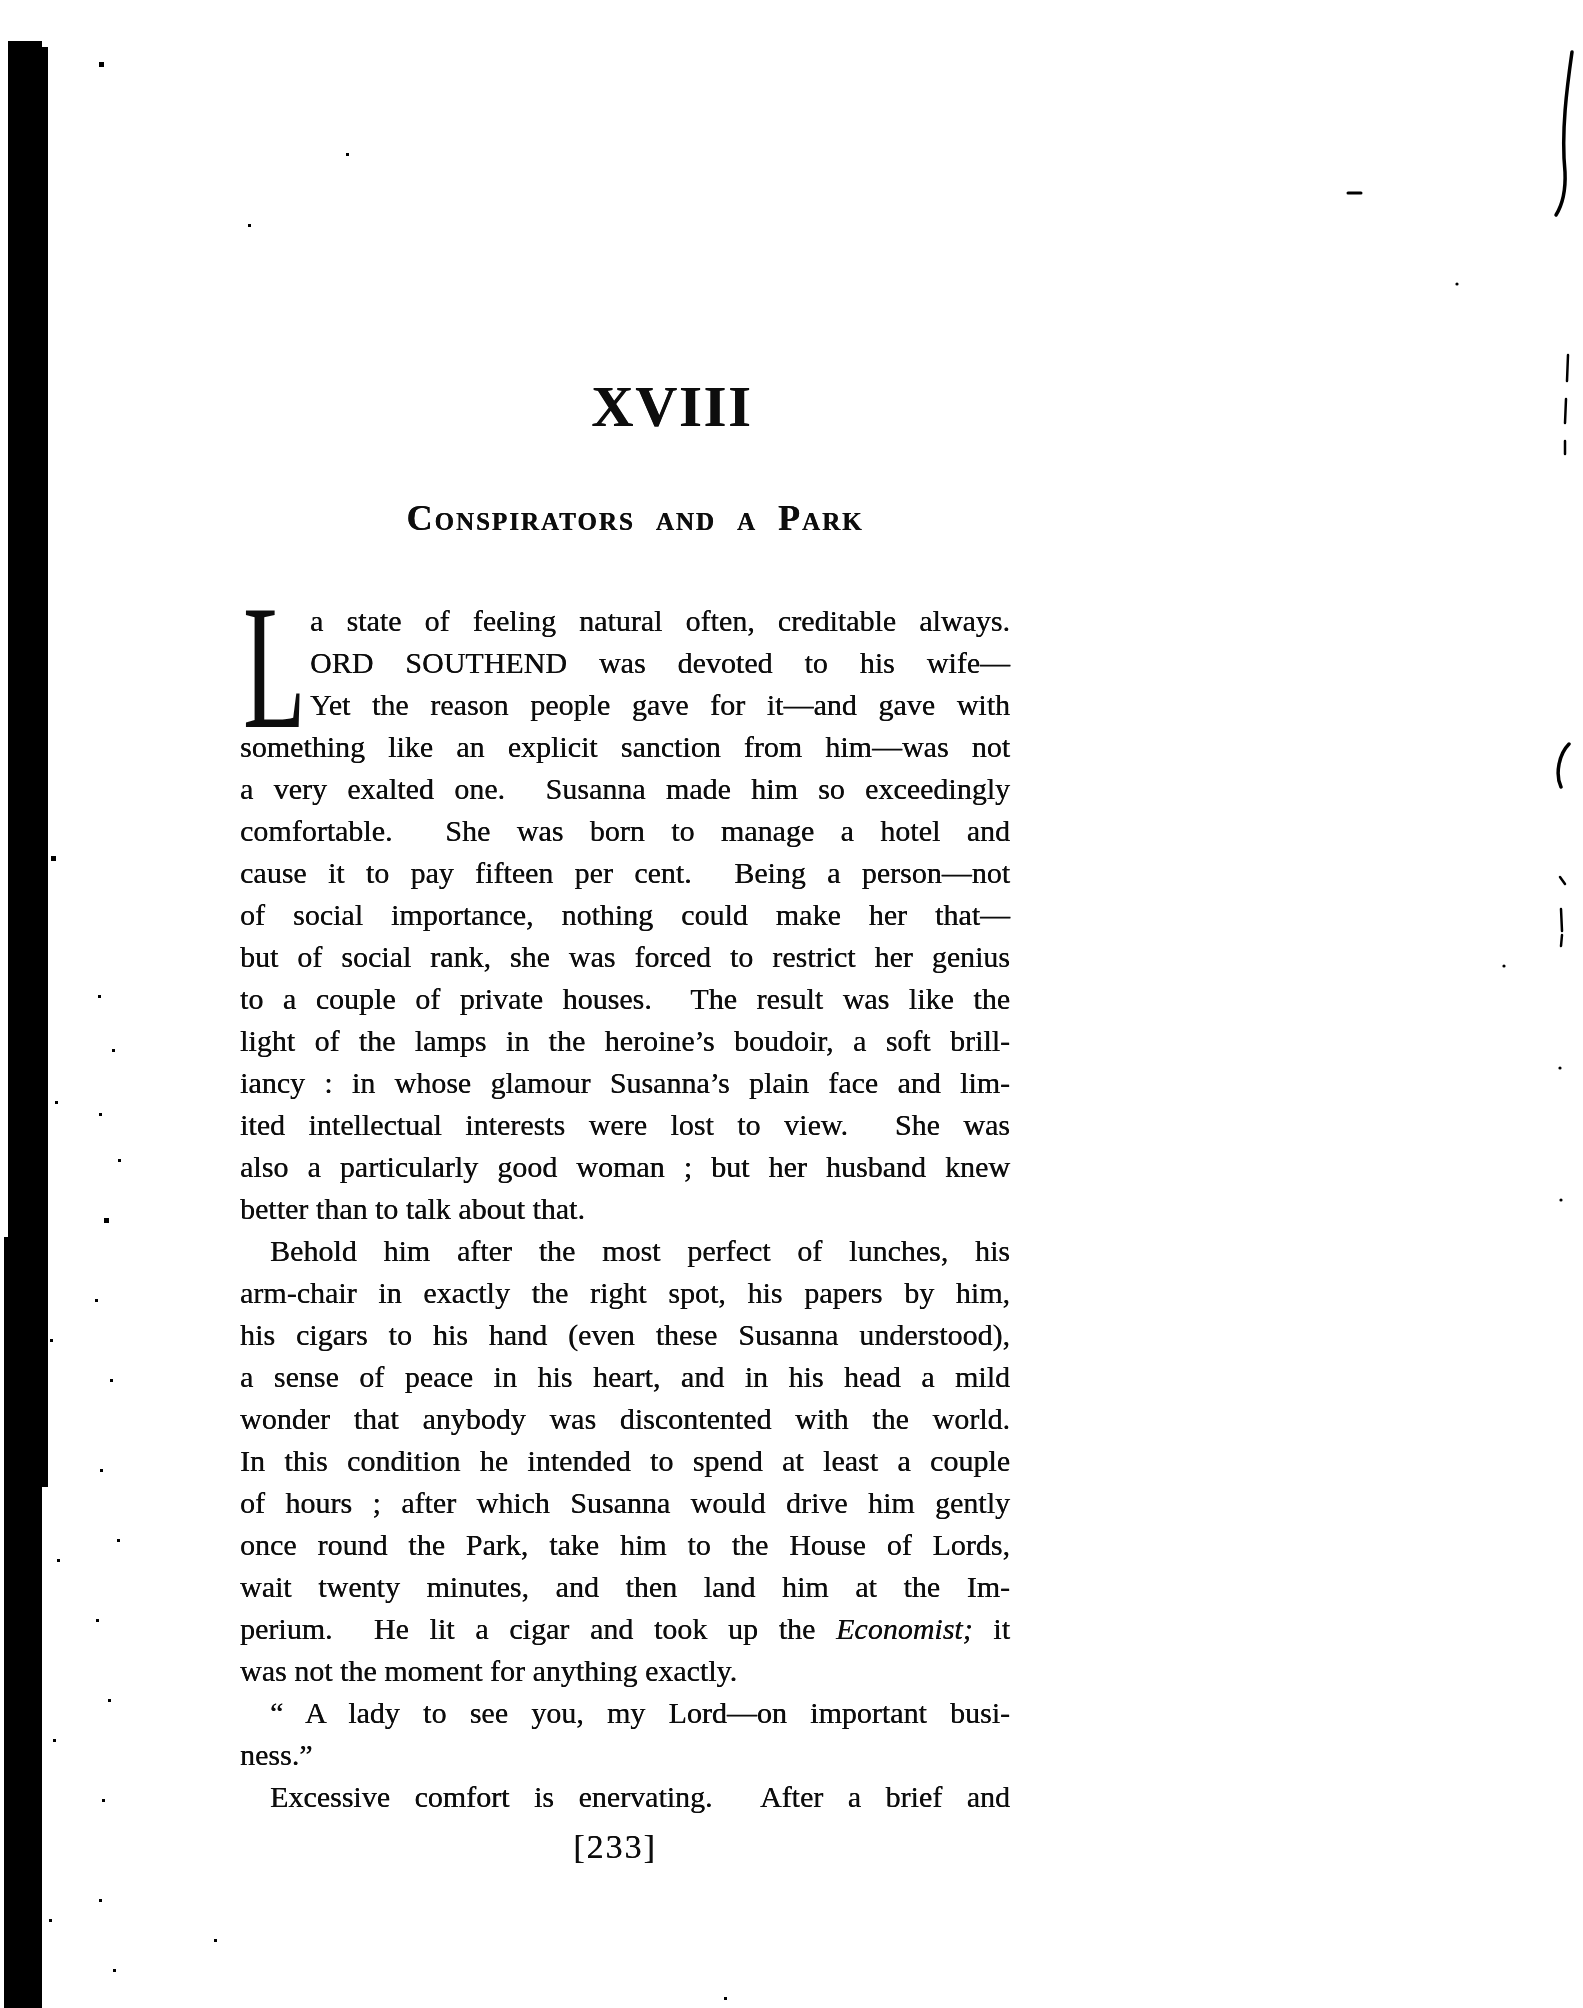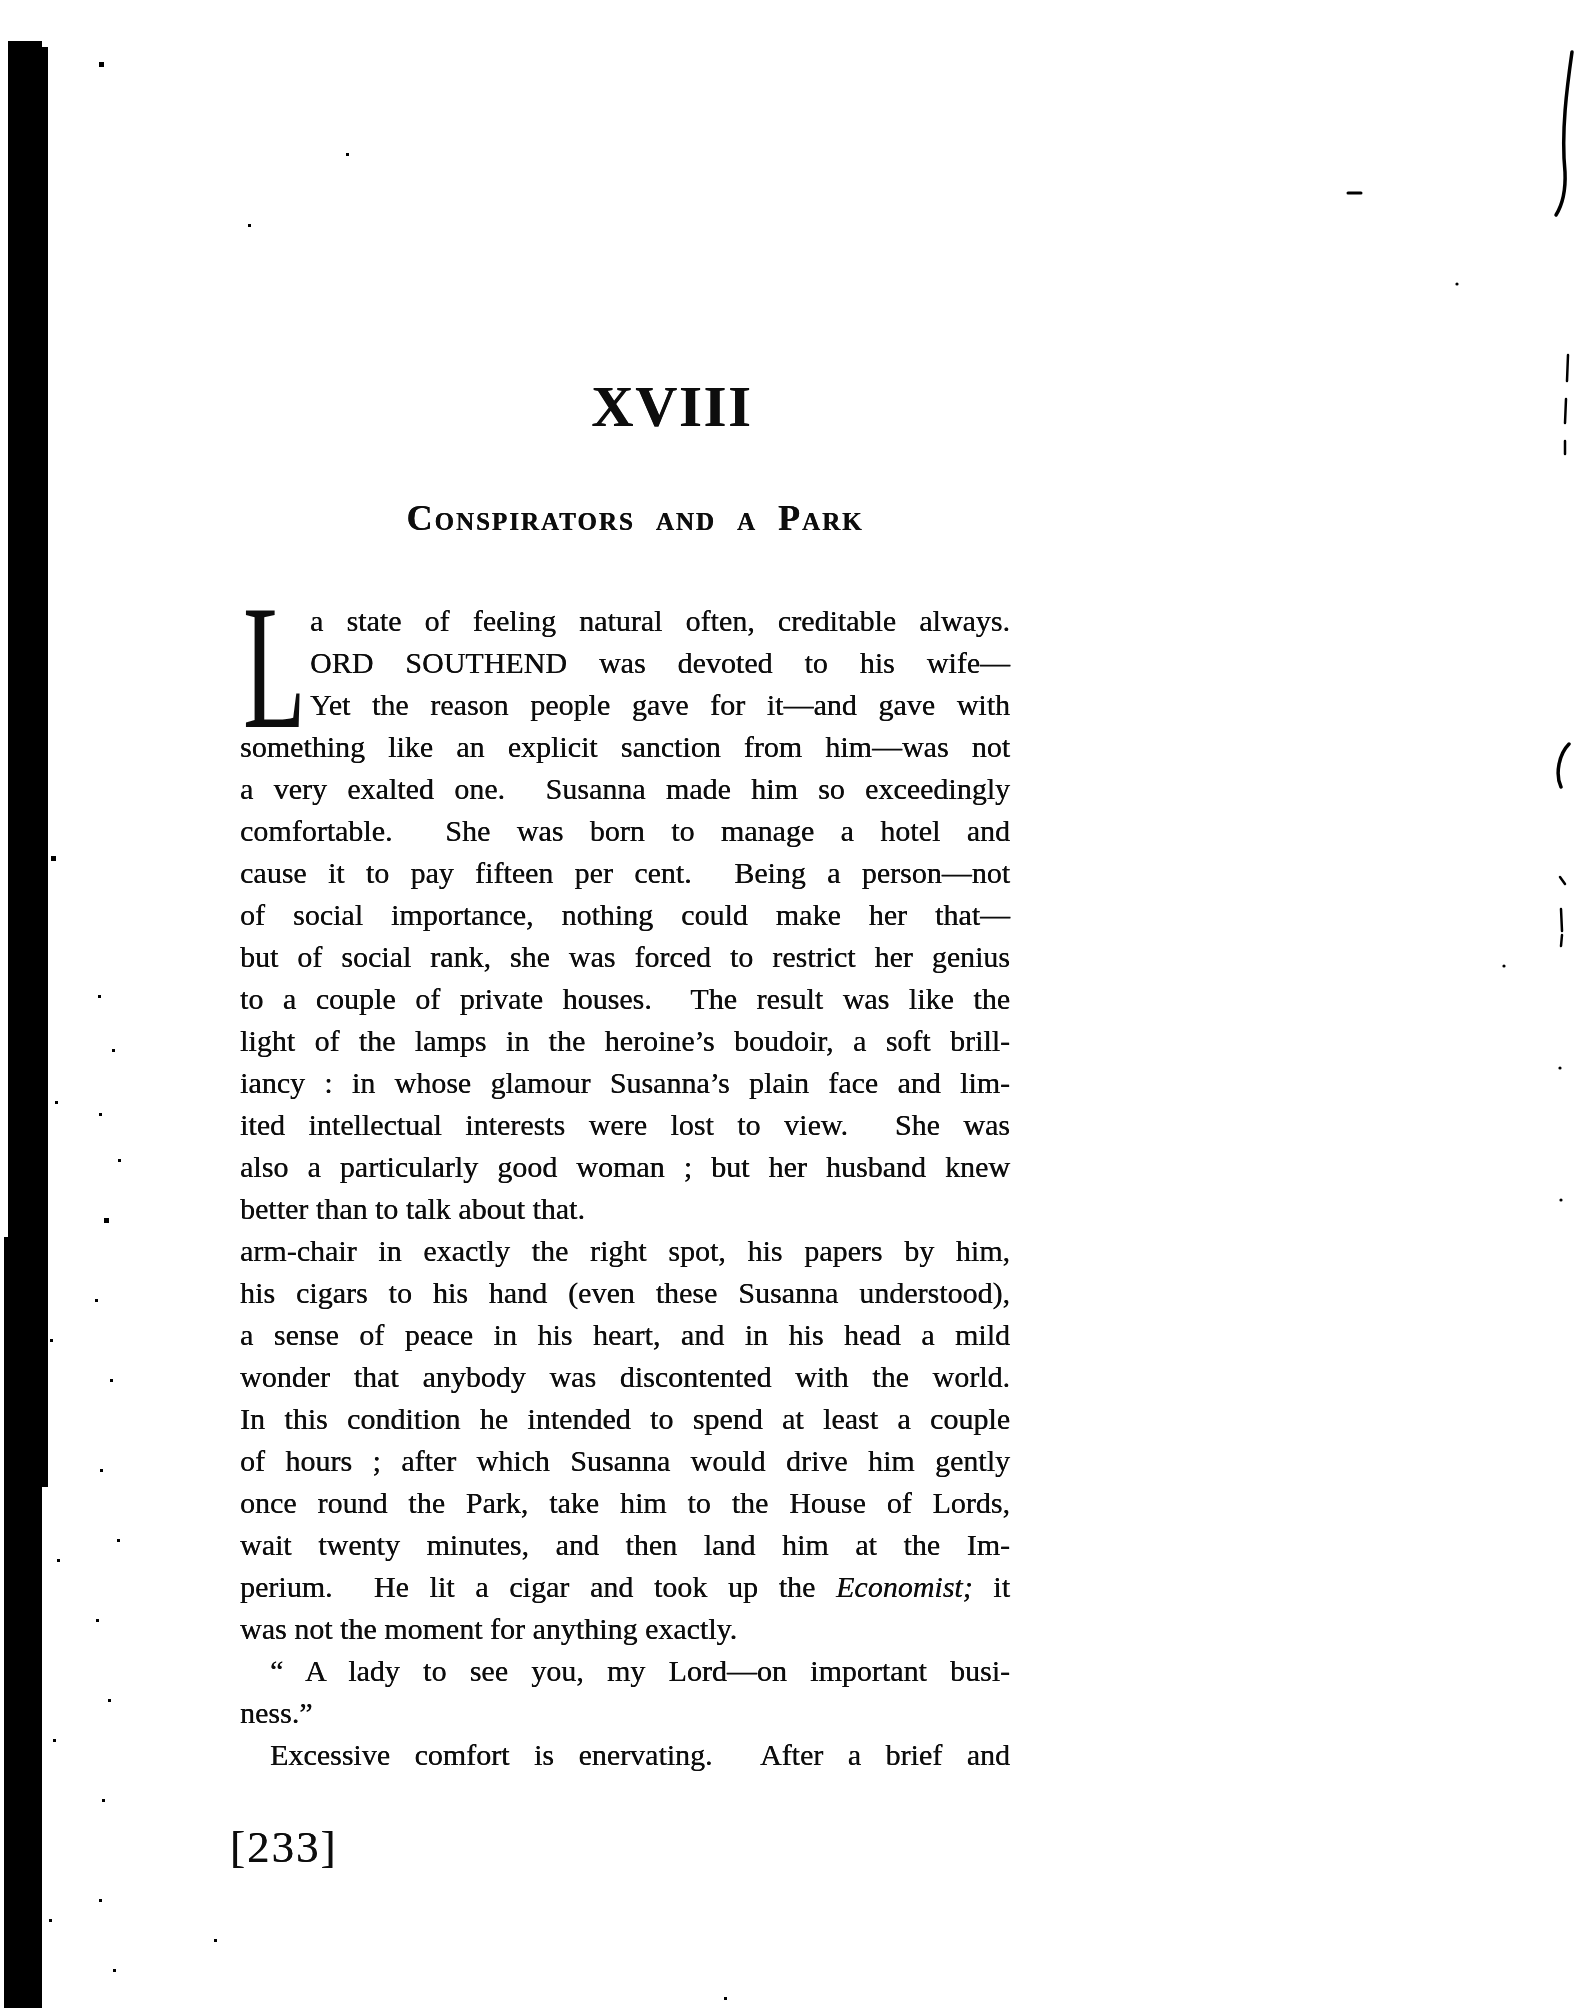--- a/index.html
+++ b/index.html
@@ -50,22 +50,22 @@
   .line{
     font-size:30px;line-height:42px;
     text-align:justify;text-align-last:justify;
     text-shadow:0.3px 0 0 currentColor;
   }
   .line.drop{padding-left:70px;}
   .line.para{padding-left:30px;}
   .line.nojust{text-align:left;text-align-last:auto;}
   .it{font-style:italic;}
   .pagenum{
-    position:absolute;top:1790px;left:0;width:100%;
-    font-size:45px;line-height:40px;letter-spacing:2px;
+    position:absolute;top:1790px;left:0;width:100%;text-align:center;
+    font-size:34px;line-height:40px;letter-spacing:2px;
     transform:translateX(-10px);text-shadow:0.3px 0 0 currentColor;
   }
 </style>
 </head>
 <body>
 
 <div class="page">
 
   <div class="gutter-a"></div>
   <div class="gutter-b"></div>
@@ -105,20 +105,21 @@
           <div class="line"><span>comfortable.&nbsp; She was born to manage a hotel and</span></div>
           <div class="line"><span>cause it to pay fifteen per cent.&nbsp; Being a person—not</span></div>
           <div class="line"><span>of social importance, nothing could make her that—</span></div>
           <div class="line"><span>but of social rank, she was forced to restrict her genius</span></div>
           <div class="line"><span>to a couple of private houses.&nbsp; The result was like the</span></div>
           <div class="line"><span>light of the lamps in the heroine’s boudoir, a soft brill-</span></div>
           <div class="line"><span>iancy&nbsp;: in whose glamour Susanna’s plain face and lim-</span></div>
           <div class="line"><span>ited intellectual interests were lost to view.&nbsp; She was</span></div>
           <div class="line"><span>also a particularly good woman&nbsp;; but her husband knew</span></div>
           <div class="line nojust"><span>better than to talk about that.</span></div>
+          <div class="line para"><span>Behold him after the most perfect of lunches, his</span></div>
           <div class="line"><span>arm-chair in exactly the right spot, his papers by him,</span></div>
           <div class="line"><span>his cigars to his hand (even these Susanna understood),</span></div>
           <div class="line"><span>a sense of peace in his heart, and in his head a mild</span></div>
           <div class="line"><span>wonder that anybody was discontented with the world.</span></div>
           <div class="line"><span>In this condition he intended to spend at least a couple</span></div>
           <div class="line"><span>of hours&nbsp;; after which Susanna would drive him gently</span></div>
           <div class="line"><span>once round the Park, take him to the House of Lords,</span></div>
           <div class="line"><span>wait twenty minutes, and then land him at the Im-</span></div>
           <div class="line"><span>perium.&nbsp; He lit a cigar and took up the </span><span class="it">Economist;</span><span> it</span></div>
           <div class="line nojust"><span>was not the moment for anything exactly.</span></div>

